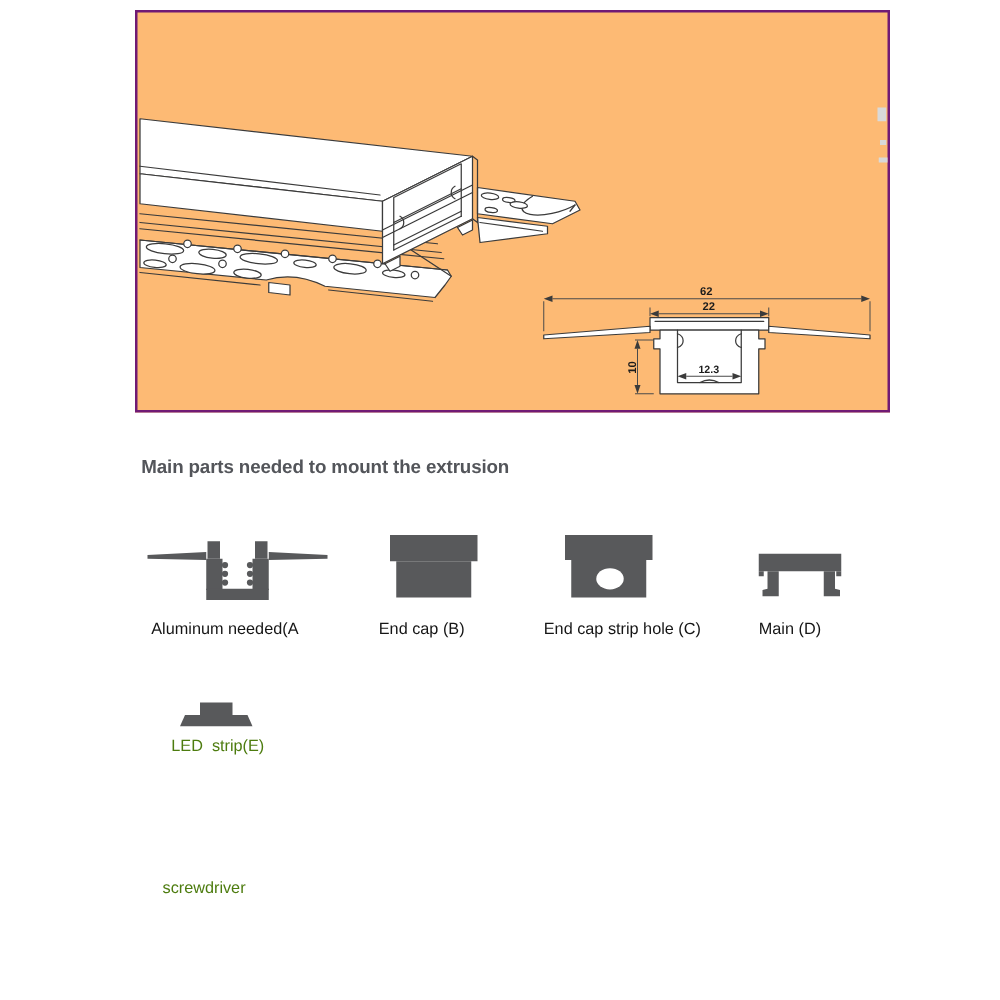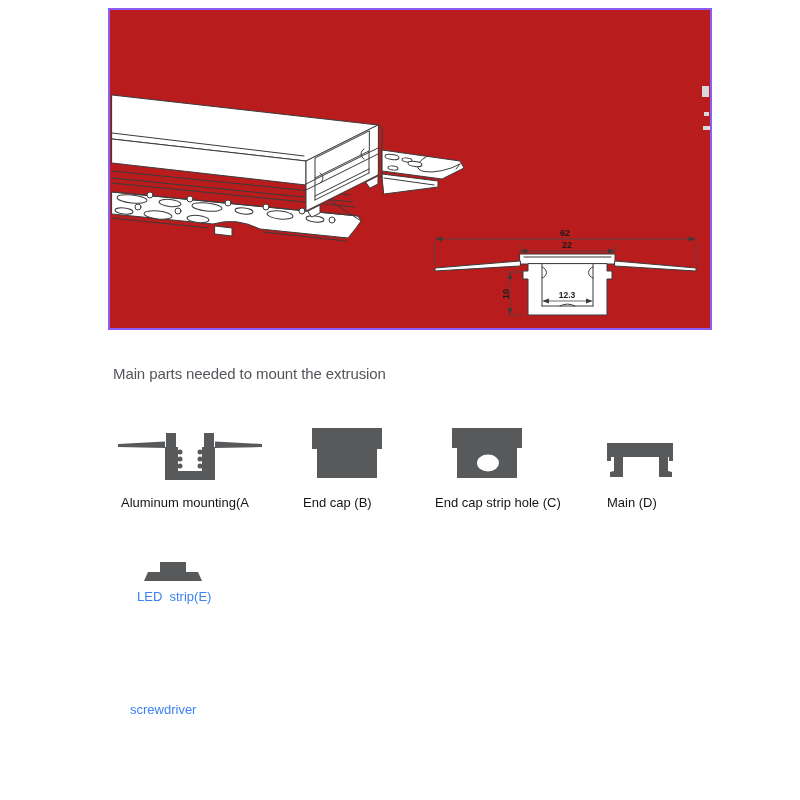--- a/index.html
+++ b/index.html
@@ -1,23 +1,23 @@
 <!DOCTYPE html>
 <html><head>
 <meta charset="utf-8">
 <style>
   html,body{margin:0;padding:0;background:#ffffff;}
   #page{position:relative;width:800px;height:800px;background:#ffffff;overflow:hidden;
         font-family:"Liberation Sans", sans-serif;}
   .abs{position:absolute;}
-  #frame{left:108px;top:8px;width:600px;height:318px;border:2px solid #8b5cf6;background:#b91c1c;text-align:center;}
+  #frame{left:108px;top:8px;width:600px;height:318px;border:2px solid #701a75;background:#fdba74;text-align:center;}
   #frame svg{position:absolute;left:0;top:0;}
-  .h1{left:113px;top:365px;font-size:15px;font-weight:normal;color:#53555a;letter-spacing:-0.1px;white-space:pre;}
+  .h1{left:113px;top:365px;font-size:15px;font-weight:bold;color:#53555a;letter-spacing:-0.1px;white-space:pre;}
   .h2{left:113px;top:663px;font-size:14.5px;font-weight:bold;color:#53555a;white-space:pre;}
-  .plain{font-size:13px;color:#3b82f6;white-space:pre;}
+  .plain{font-size:13px;color:#4d7c0f;white-space:pre;}
   .part-label{position:absolute;top:495px;font-size:13px;color:#151515;white-space:pre;}
   .icon{position:absolute;}
   .lineart{stroke:#3b3b3b;stroke-width:1;fill:#ffffff;stroke-linejoin:round;stroke-linecap:round;}
   .ln{stroke:#3b3b3b;stroke-width:1;fill:none;stroke-linecap:round;}
   .thin{stroke:#4a4a4a;stroke-width:0.8;fill:none;}
   .dimtxt{font-family:"Liberation Sans",sans-serif;font-size:9px;font-weight:bold;fill:#1c1c1c;}
   .dimtxt2{font-family:"Liberation Sans",sans-serif;font-size:8.5px;font-weight:bold;fill:#1c1c1c;}
   .arr{fill:#3b3b3b;stroke:none;}
   .solid{fill:#58595b;stroke:none;}
   .artifact{fill:#d9d9d9;}
@@ -194,21 +194,21 @@
     <rect class="solid" x="64" y="16" width="4" height="4"></rect>
     <path class="solid" d="M9,16 L18,16 L18,36 L5,36 L5,31 L9,30 Z"></path>
     <path class="solid" d="M54,16 L63,16 L63,30 L67,31 L67,36 L54,36 Z"></path>
   </svg>
 
   <svg class="icon" style="left:142px;top:560px" width="62" height="24" viewBox="0 0 62 24">
     <rect class="solid" x="18" y="2" width="26" height="11"></rect>
     <polygon class="solid" points="2,21 6,12 56,12 60,21"></polygon>
   </svg>
 
-  <div class="part-label" style="left:121px">Aluminum mounting(A</div>
+  <div class="part-label" style="left:121px">Aluminum needed(A</div>
   <div class="part-label" style="left:303px">End cap (B)</div>
   <div class="part-label" style="left:435px">End cap strip hole (C)</div>
   <div class="part-label" style="left:607px">Main (D)</div>
   <div class="abs plain" style="left:137px;top:589px">LED  strip(E)</div>
 
   <div class="abs plain" style="left:130px;top:702px">screwdriver</div>
 
 </div>
 
 </body></html>

